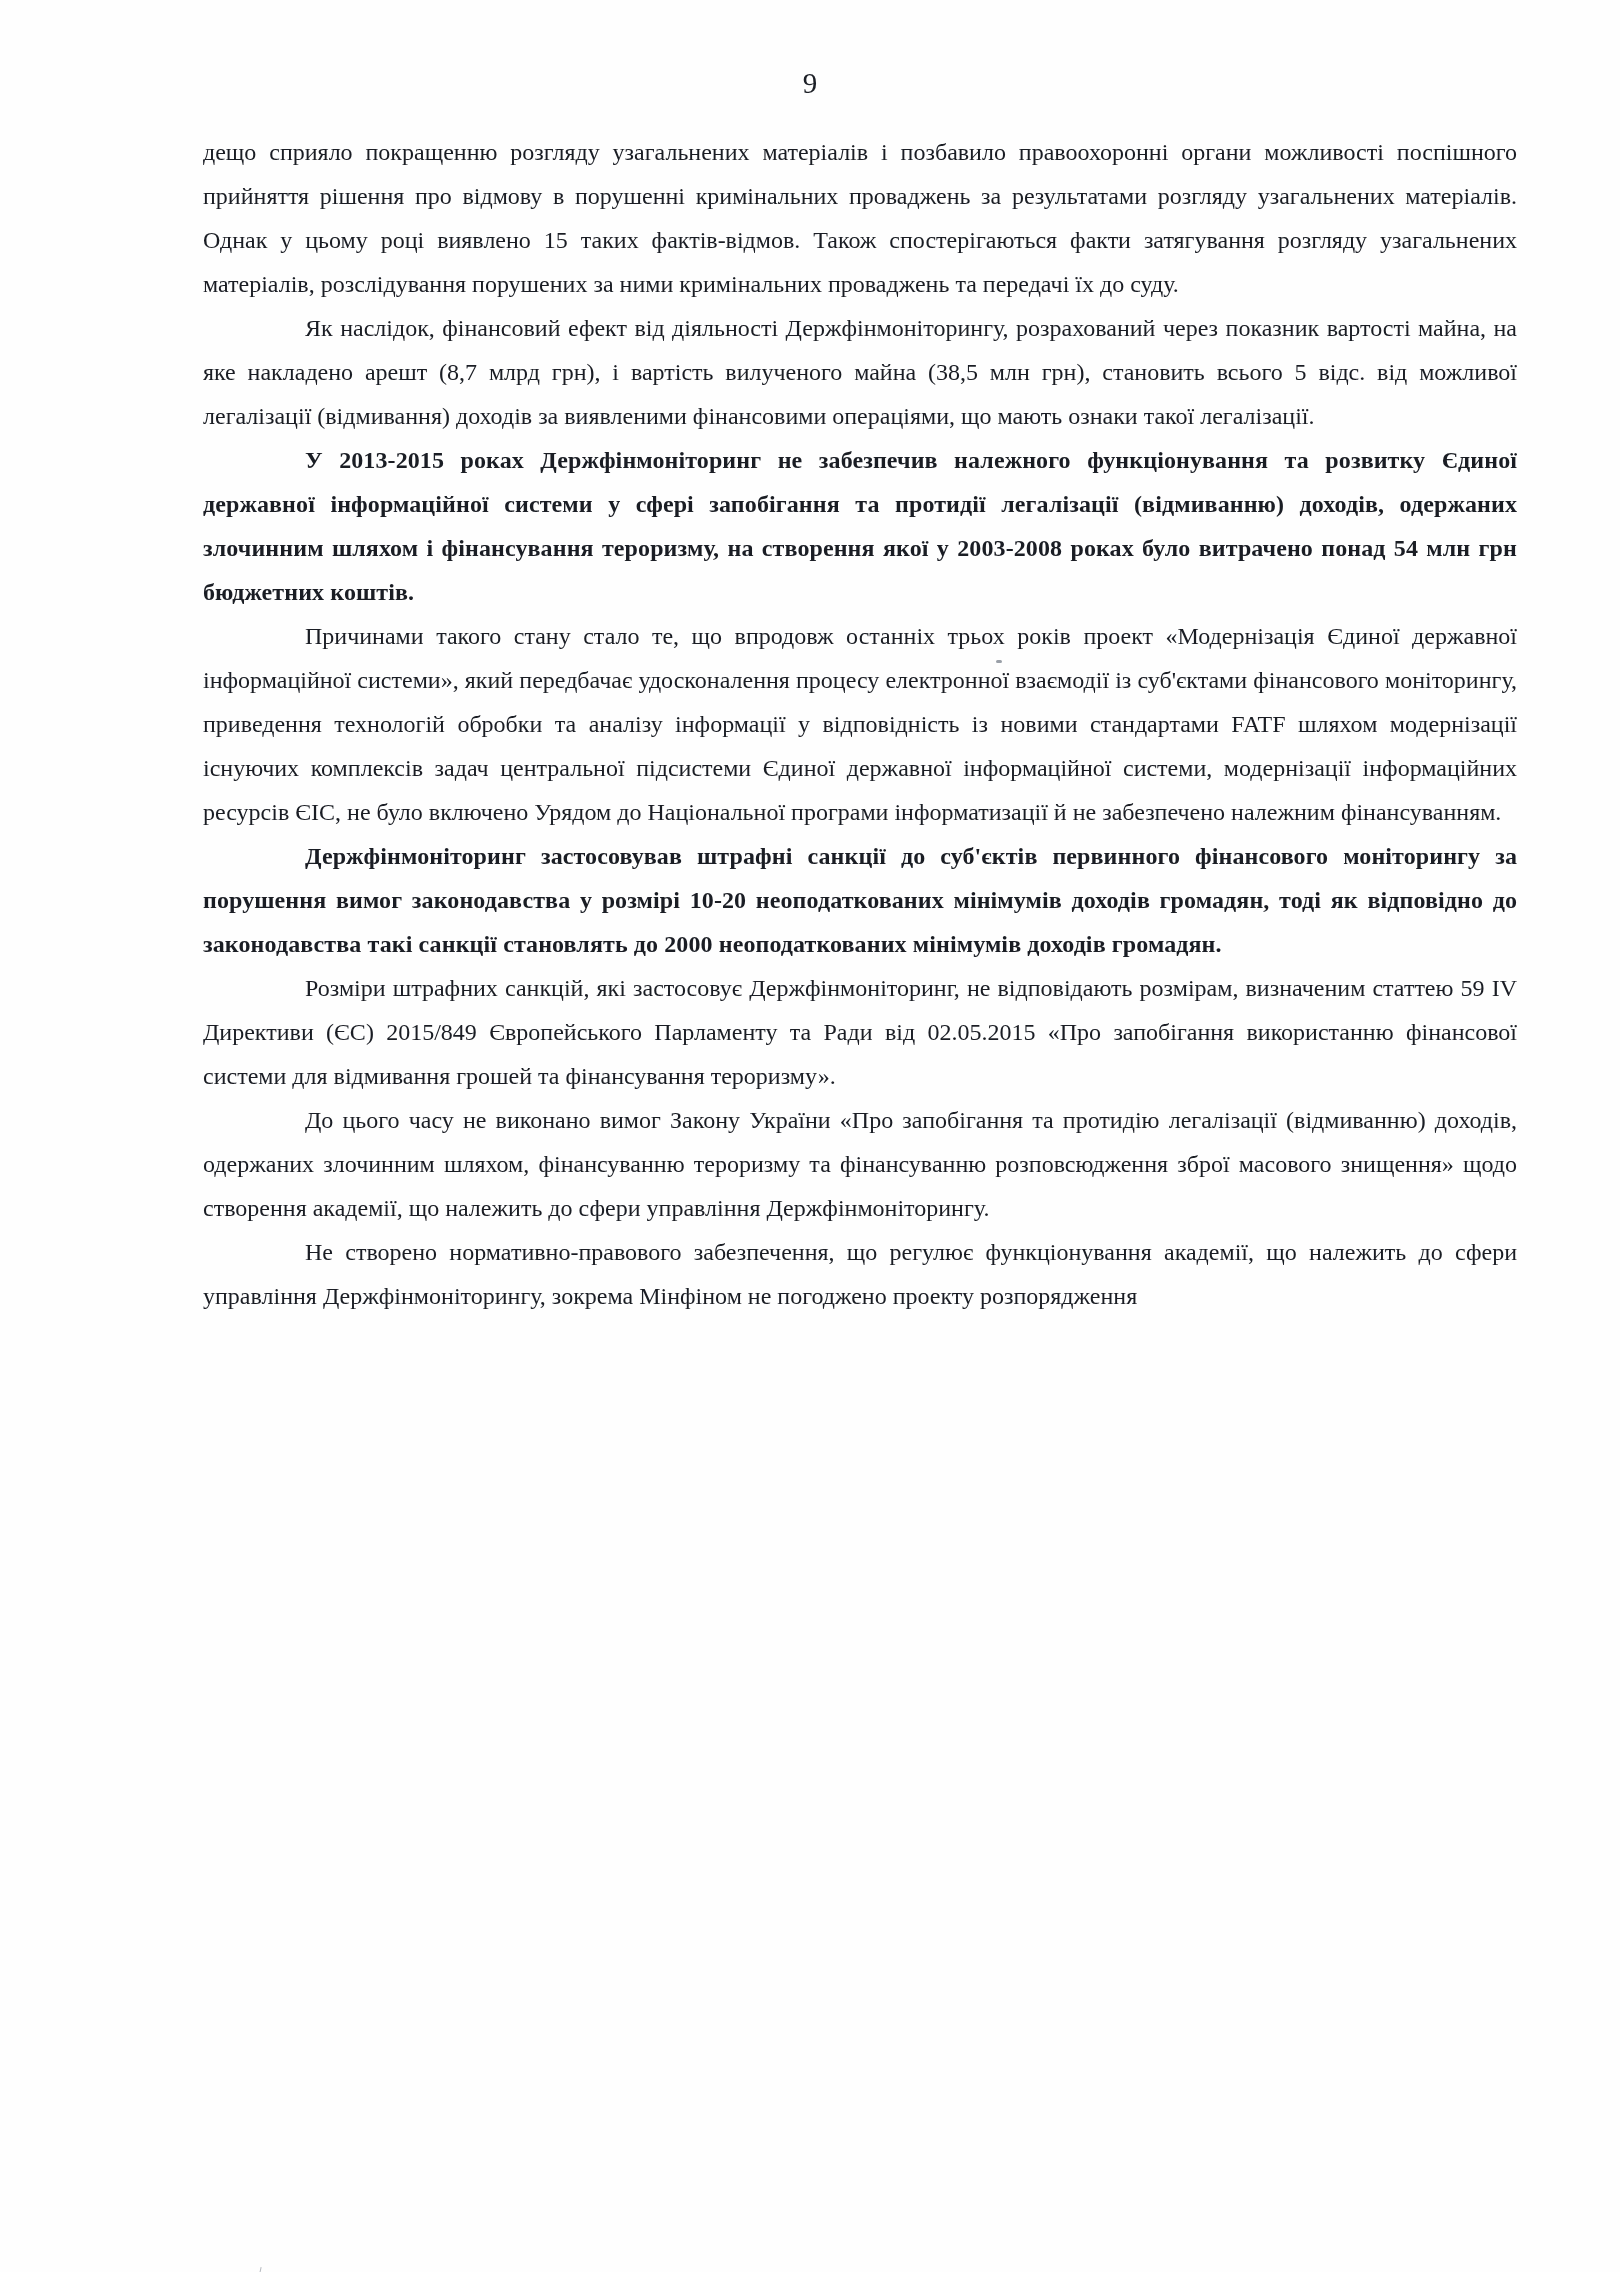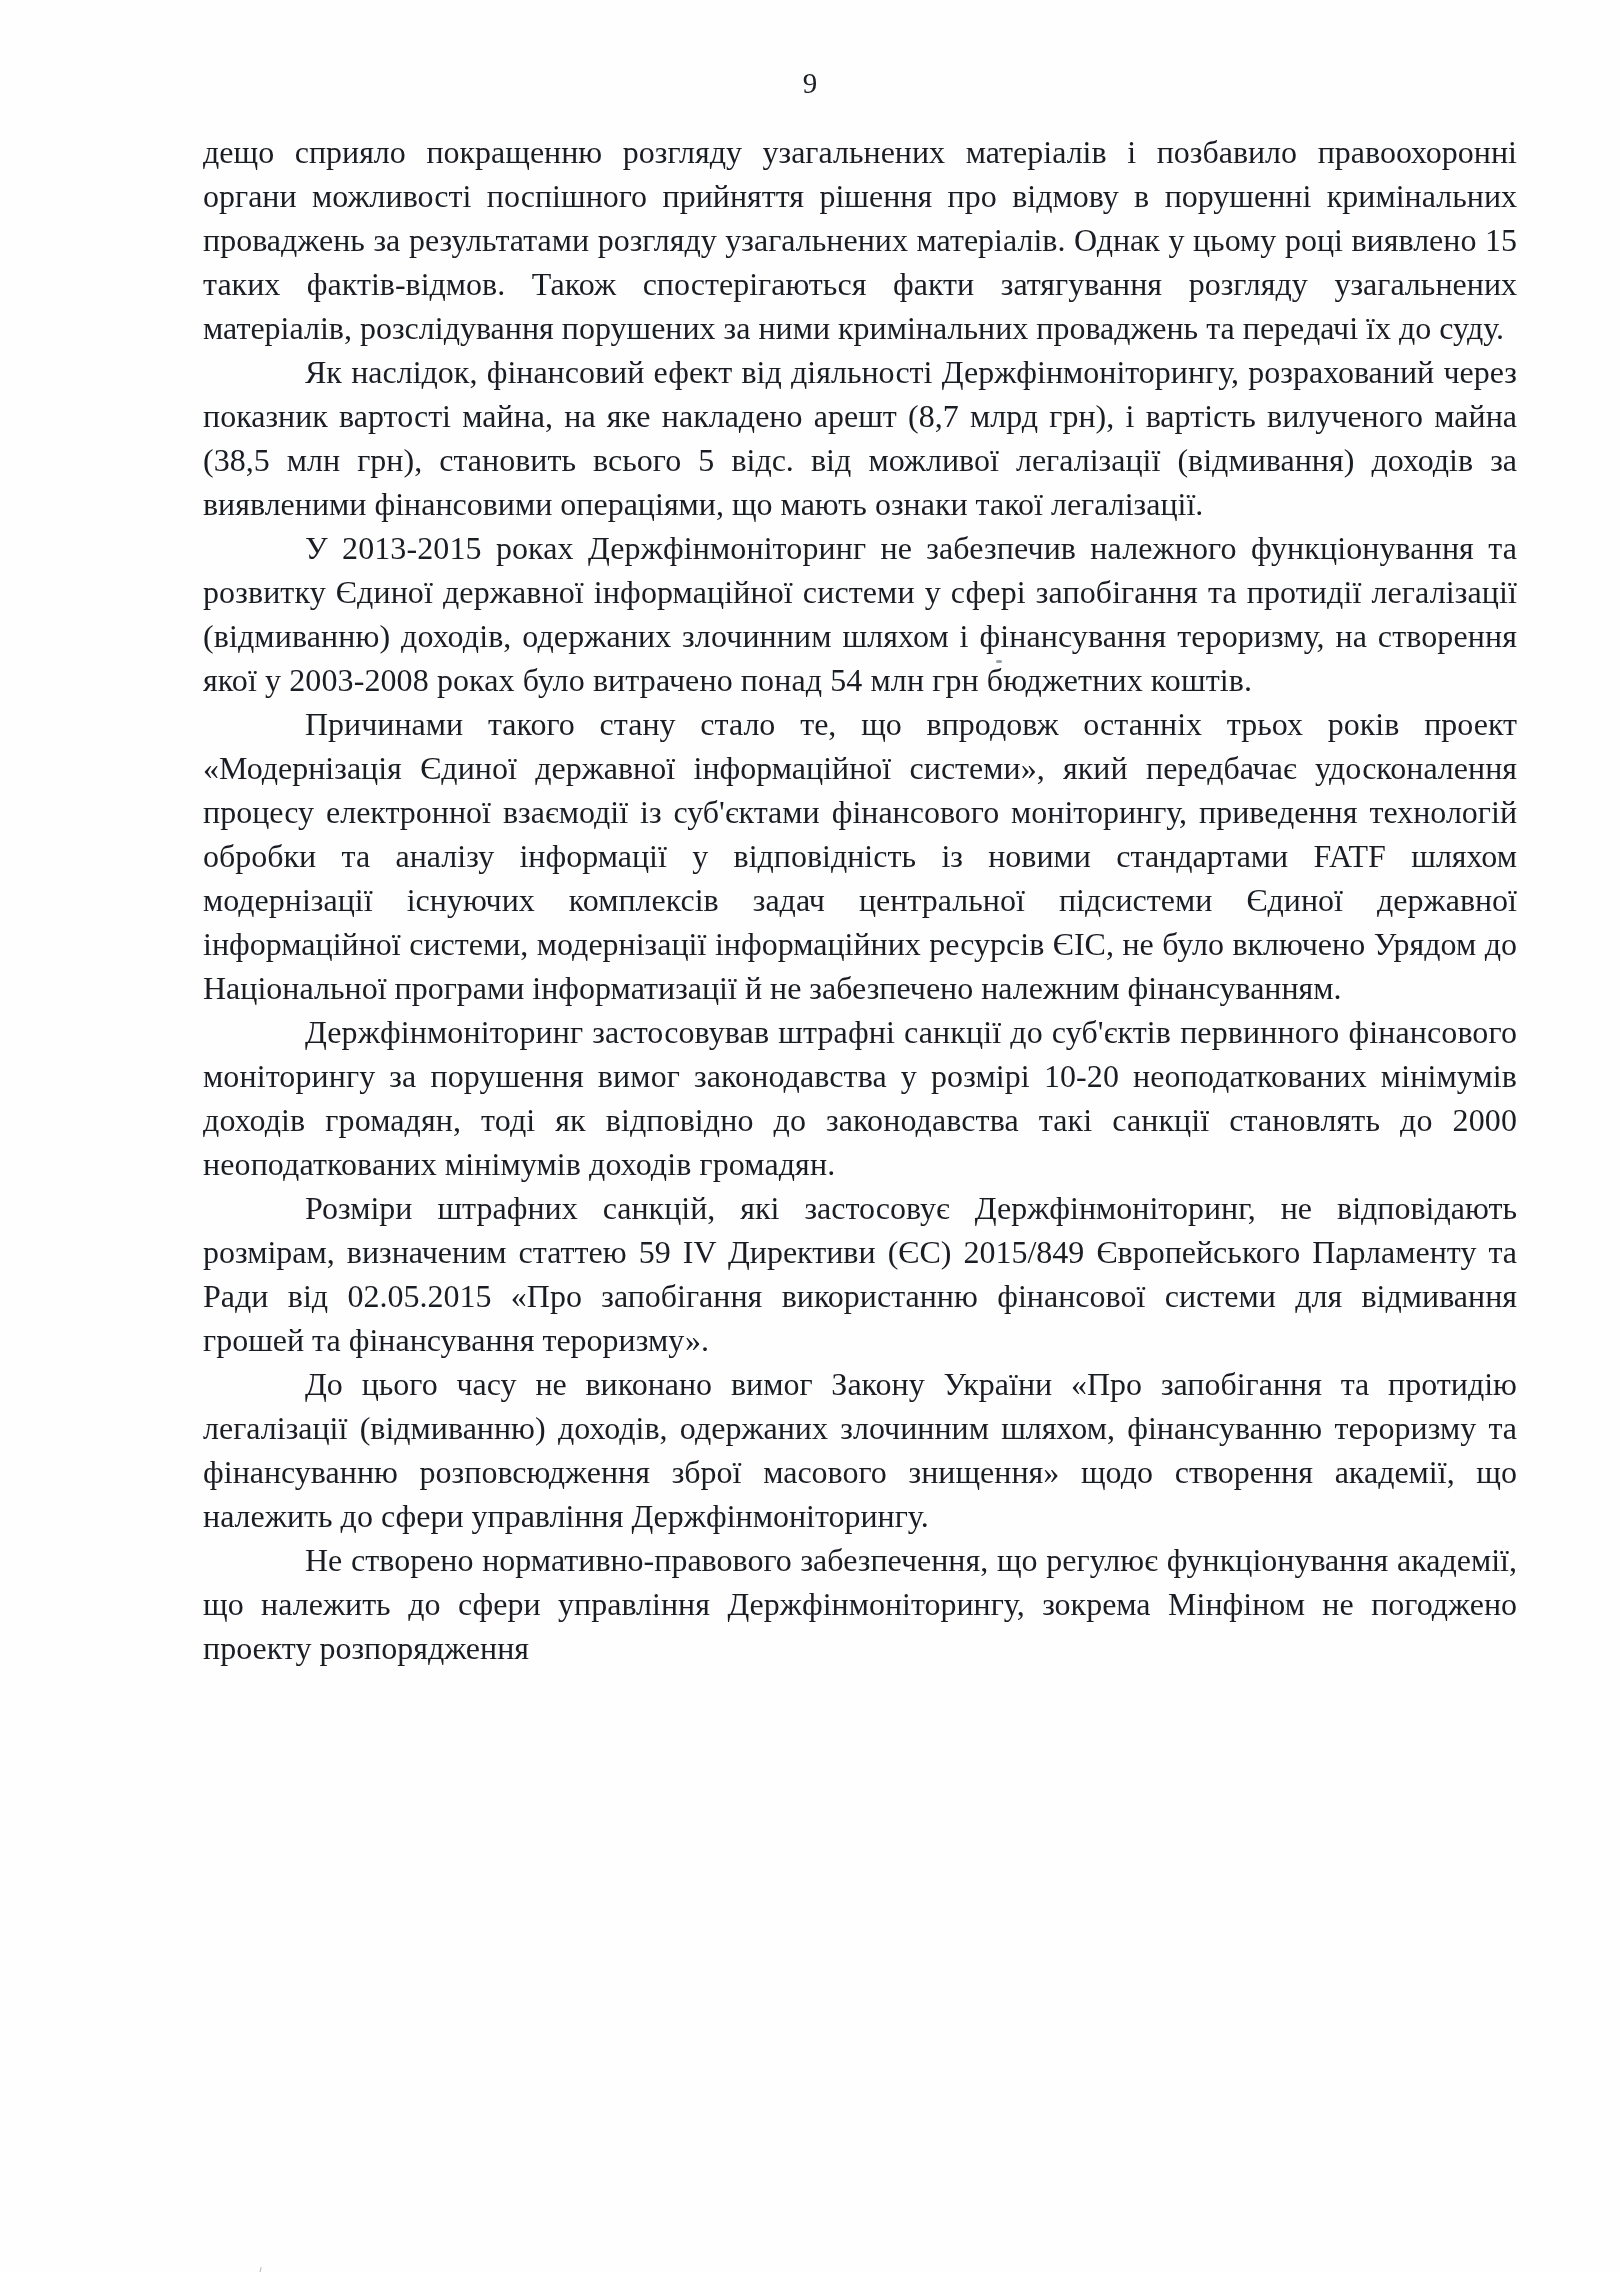--- a/index.html
+++ b/index.html
@@ -31,36 +31,36 @@
       font-size: 29px;
       line-height: 34px;
       color: #1c1f26;
     }
     .body-text {
       position: absolute;
       left: 203px;
       top: 130px;
       width: 1314px;
       font-family: "Liberation Serif", "DejaVu Serif", serif;
-      font-size: 32px;
+      font-size: 24px;
       line-height: 44px;
       color: #1a1d24;
     }
     .para {
       margin: 0;
       text-align: justify;
       text-align-last: left;
       text-indent: 102px;
       hyphens: none;
     }
     .para.no-indent {
       text-indent: 0;
     }
     .para.bold {
-      font-weight: normal;
+      font-weight: bold;
       letter-spacing: 0.1px;
     }
     .scan-speck {
       position: absolute;
       width: 6px;
       height: 2.6px;
       border-radius: 2px;
       background: #9aa0a8;
       left: 996px;
       top: 660px;

